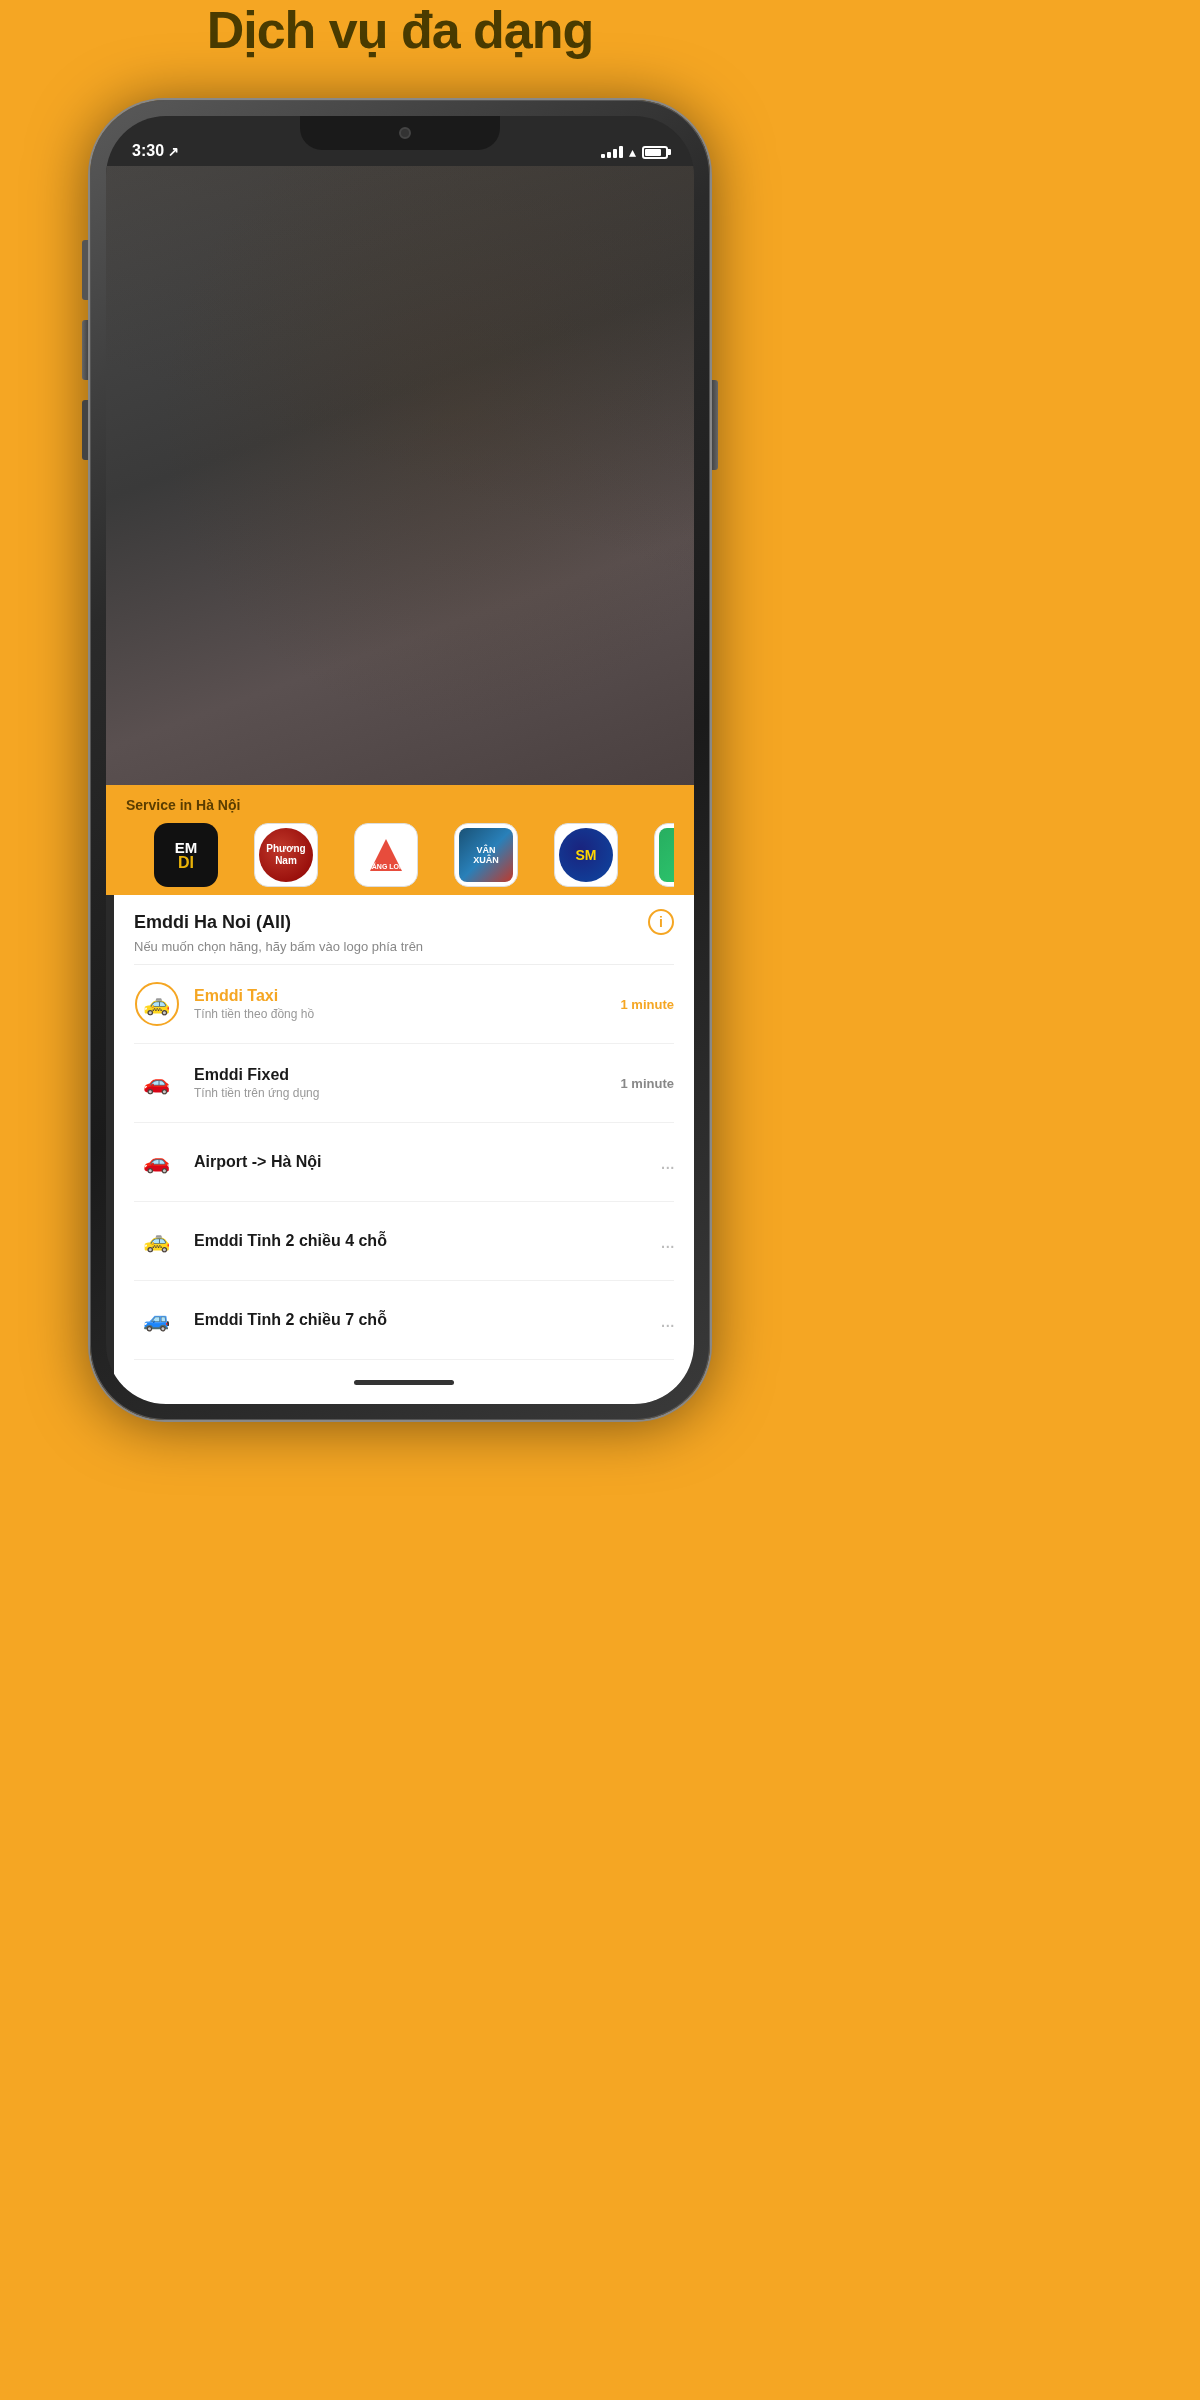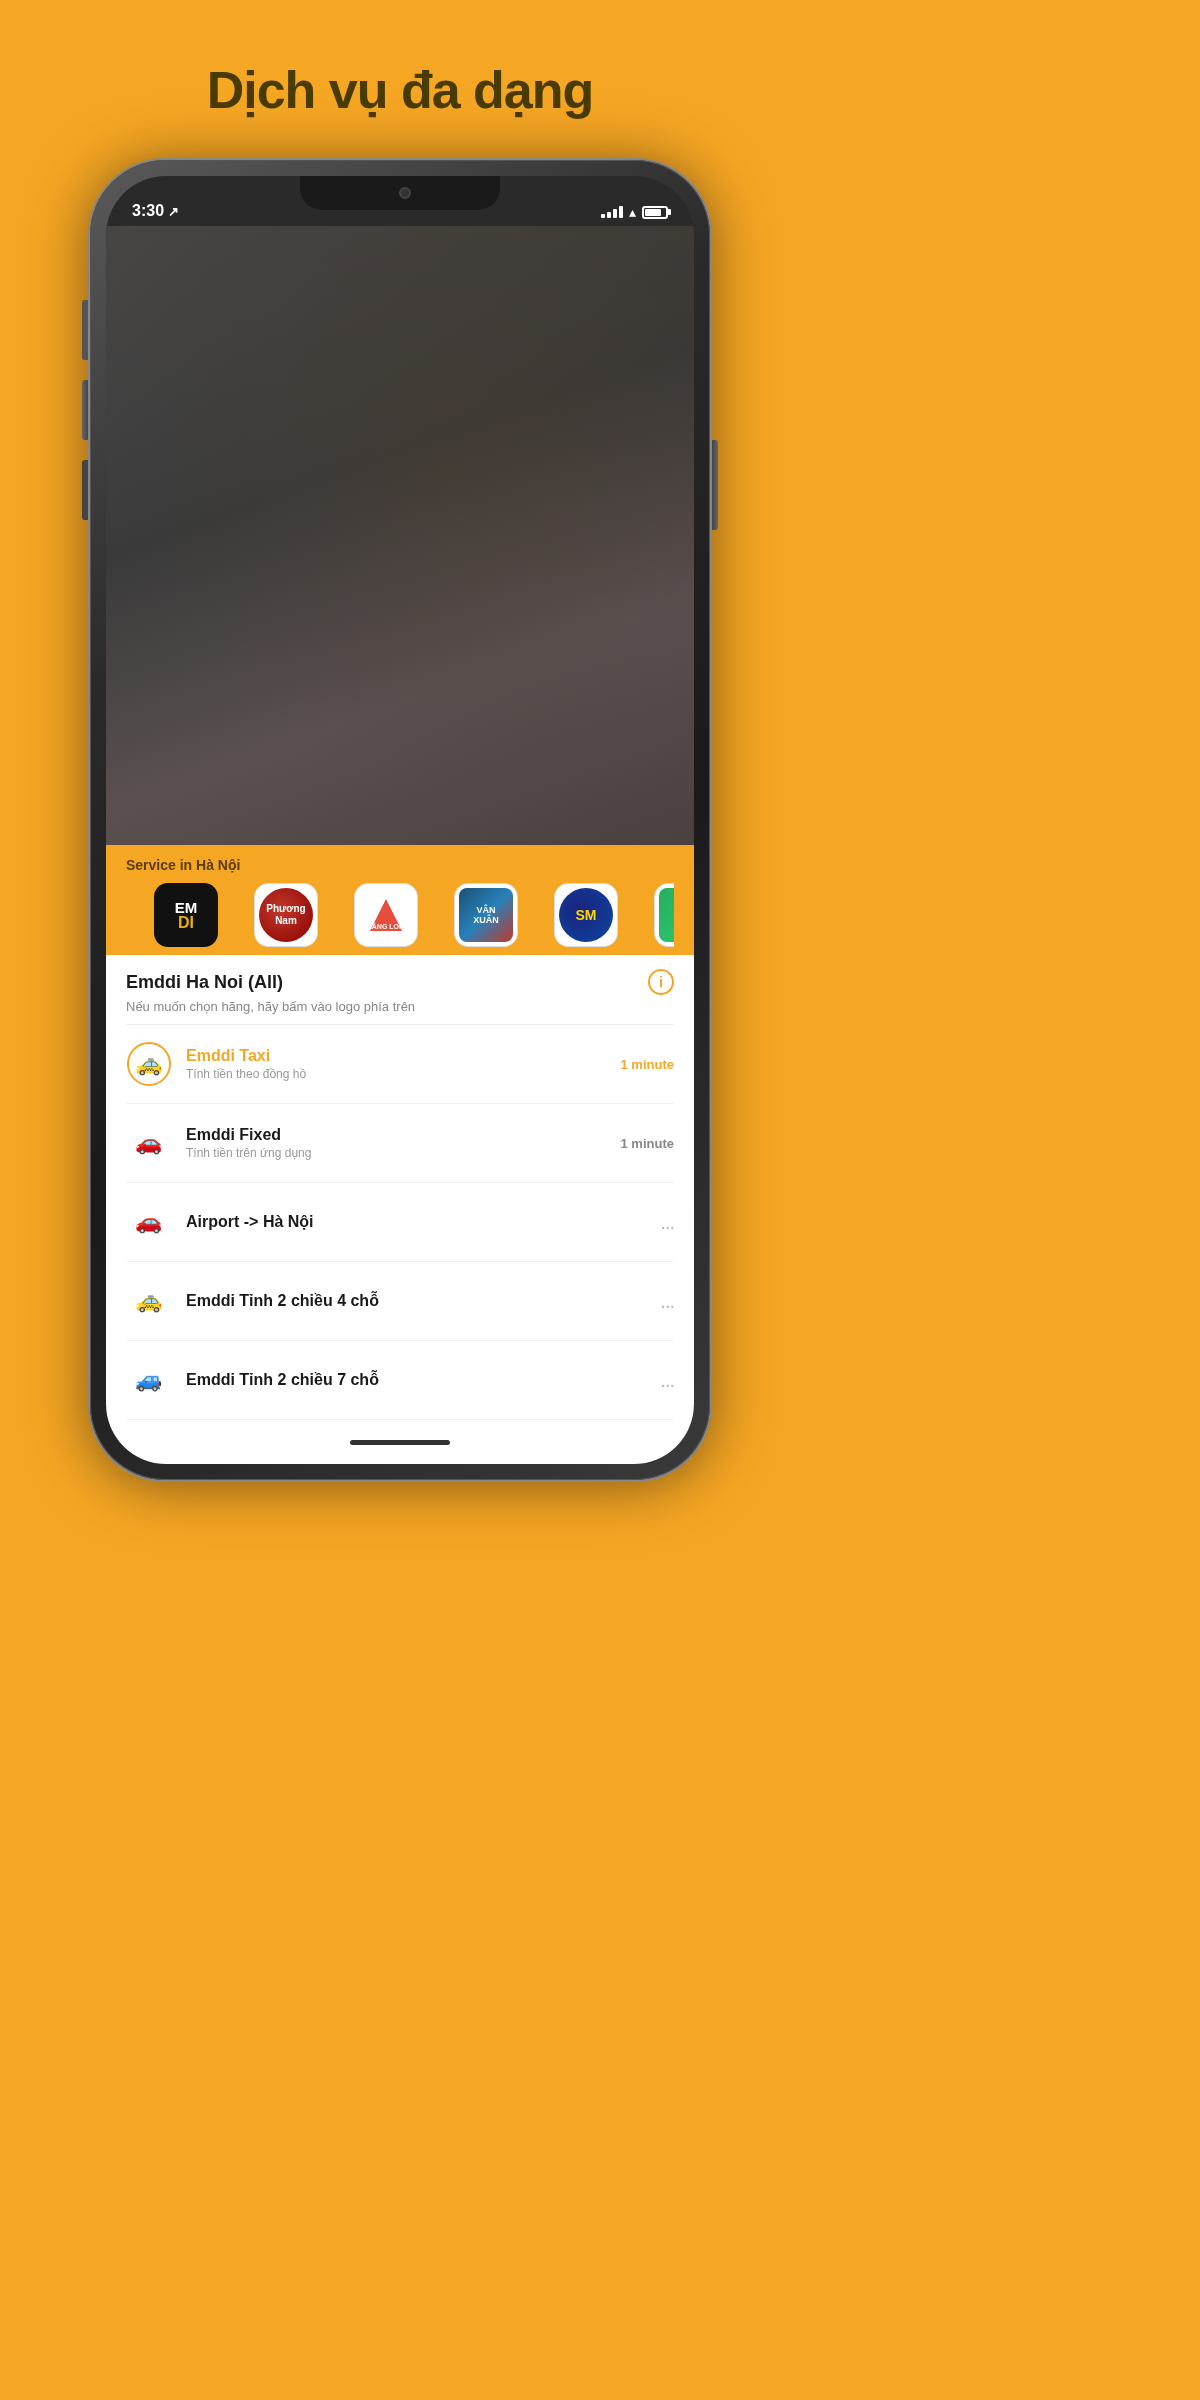--- a/index.html
+++ b/index.html
@@ -12,21 +12,20 @@
       flex-direction: column;
       align-items: center;
       font-family: -apple-system, BlinkMacSystemFont, 'Helvetica Neue', Arial, sans-serif;
       overflow: hidden;
     }
 
     .page-title {
       font-size: 52px;
       font-weight: 800;
       color: #4a3b00;
-      margin-top: 60px;
       margin-bottom: 40px;
       text-align: center;
       letter-spacing: -1px;
     }
 
     
     .phone-frame {
       width: 620px;
       height: 1320px;
       background: linear-gradient(145deg, #5a5a5a, #2a2a2a 30%, #1a1a1a 60%, #3a3a3a);
@@ -187,20 +186,21 @@
       background:
         radial-gradient(ellipse at 60% 40%, rgba(80,60,40,0.3) 0%, transparent 60%),
         linear-gradient(200deg, rgba(60,50,40,0.4) 0%, transparent 50%);
     }
 
     
     .bottom-panel {
       background: #000000;
       border-radius: 0;
       flex-shrink: 0;
+      margin-left: 8px;
     }
 
     
     .service-header {
       background: #F5A623;
       padding: 12px 20px 8px;
     }
 
     .service-label {
       font-size: 14px;

